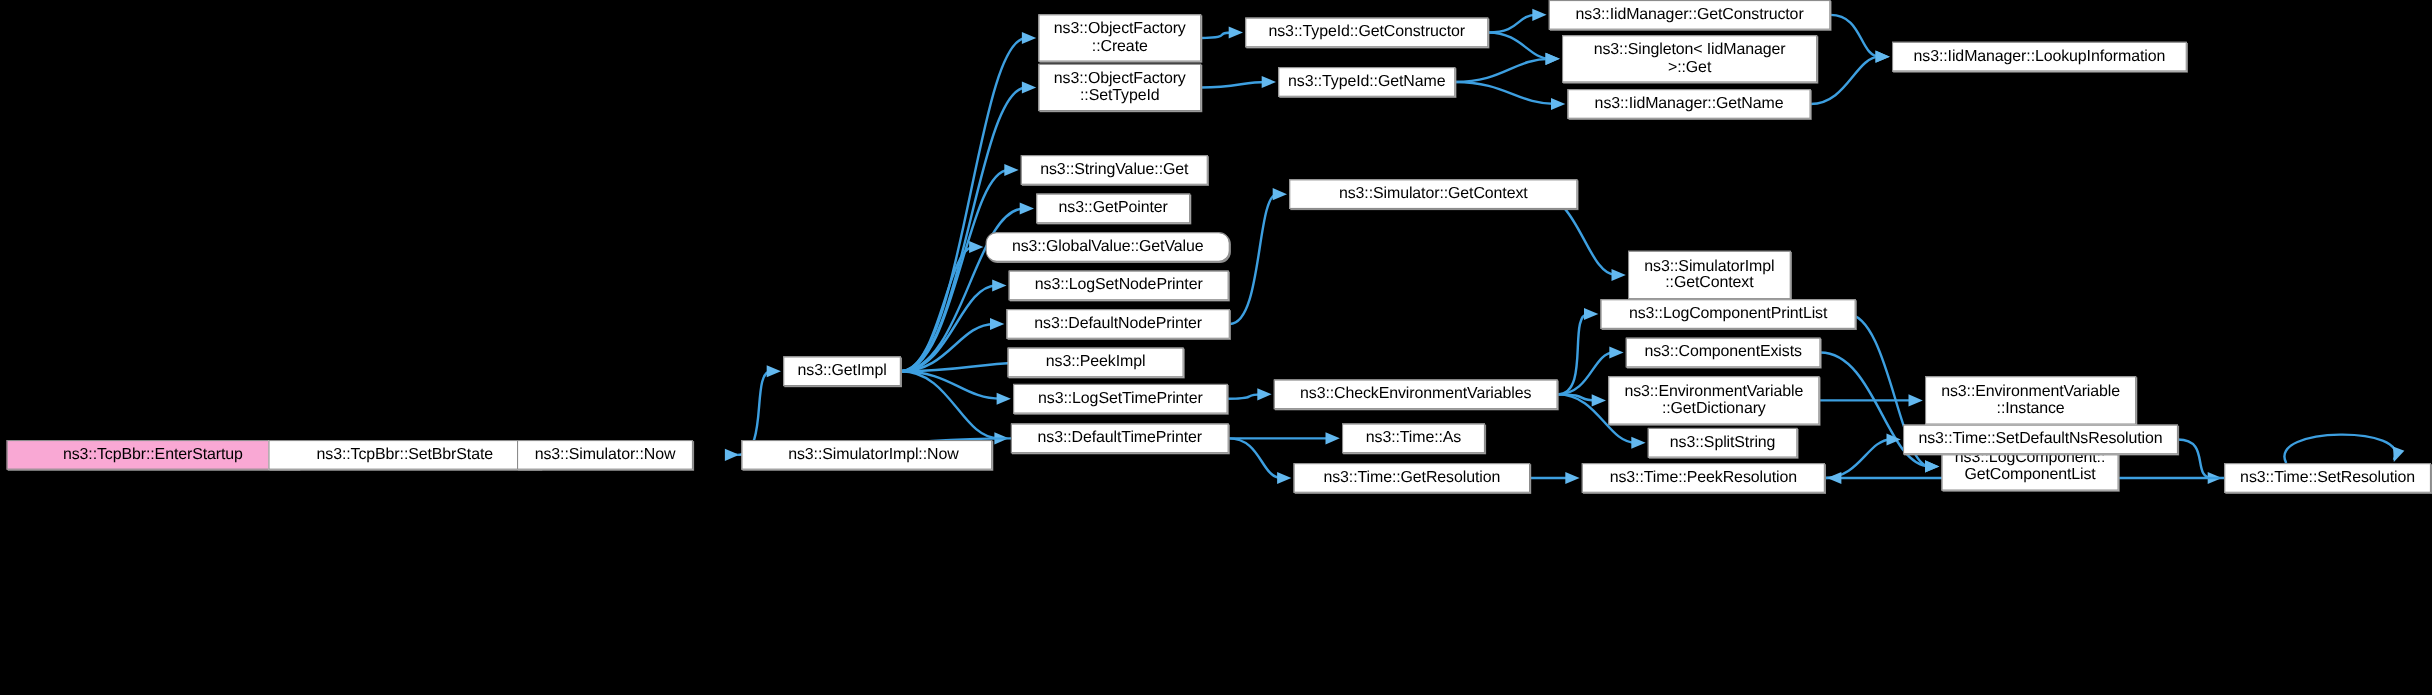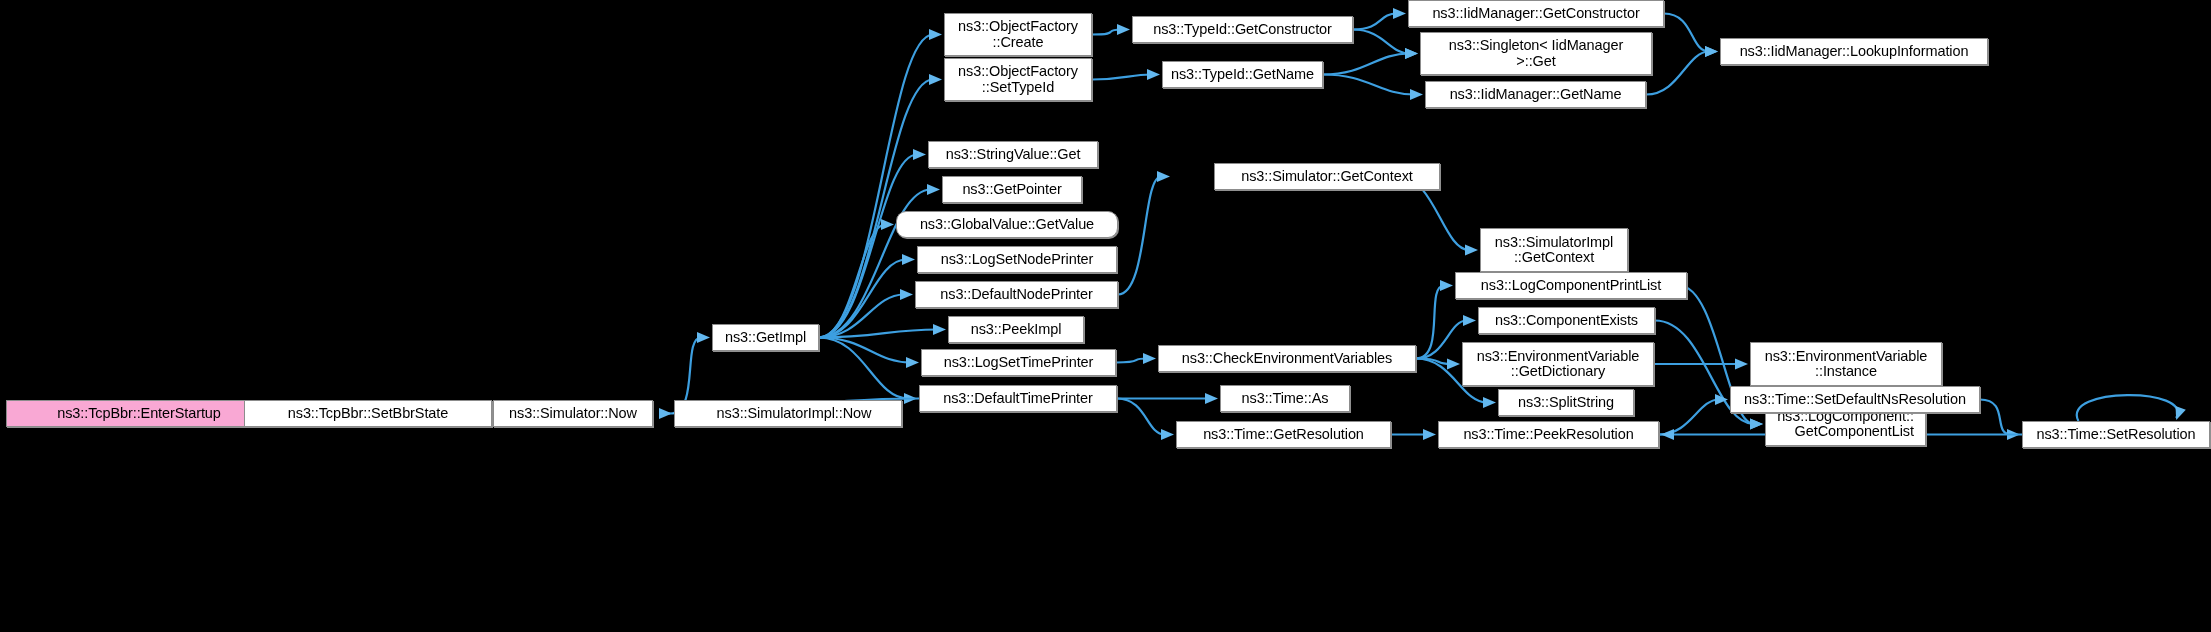--- a/index.html
+++ b/index.html
@@ -113,53 +113,53 @@
       <polygon points="1728.0,399.5 1715.0,394.0 1715.0,405.0" fill="#63b8ef"></polygon>
       <path d="M 1980 399.5 C 2010 399.5, 1992 434.5, 2011 434.5" stroke="#3d9fe0" stroke-width="2.2" fill="none"></path>
       <polygon points="2020.0,434.5 2007.0,429.0 2007.0,440.0" fill="#63b8ef"></polygon>
       <path d="M 2022 434.5 L 1648 434.5" stroke="#3d9fe0" stroke-width="2.2" fill="none"></path>
       <polygon points="1661.0,434.5 1674.0,440.0 1674.0,429.0" fill="#63b8ef"></polygon>
       <path d="M 2078.4 421 C 2060.4 387, 2194.16 387, 2176.16 418" stroke="#3d9fe0" stroke-width="2.2" fill="none"></path>
       <polygon points="2176.2,420.0 2185.8,409.7 2175.5,405.9" fill="#63b8ef"></polygon>
     </svg>
 <div class="node root" style="left: 6px; top: 400px; width: 266px; height: 27px;"><span>ns3::TcpBbr::EnterStartup</span></div>
     <div class="node" style="left: 244px; top: 400px; width: 248px; height: 27px;"><span>ns3::TcpBbr::SetBbrState</span></div>
-    <div class="node" style="left: 493px; top: 400px; width: 160px; height: 27px;"><span>ns3::Simulator::Now</span></div>
+    <div class="node" style="left: 470px; top: 400px; width: 160px; height: 27px;"><span>ns3::Simulator::Now</span></div>
     <div class="node" style="left: 674px; top: 400px; width: 228px; height: 27px; padding-left: 12px;"><span>ns3::SimulatorImpl::Now</span></div>
     <div class="node" style="left: 712px; top: 324px; width: 107px; height: 27px;"><span>ns3::GetImpl</span></div>
     <div class="node" style="left: 944px; top: 13px; width: 148px; height: 43px;"><span>ns3::ObjectFactory
 ::Create</span></div>
     <div class="node" style="left: 944px; top: 58px; width: 148px; height: 43px;"><span>ns3::ObjectFactory
 ::SetTypeId</span></div>
     <div class="node" style="left: 928px; top: 141px; width: 170px; height: 27px;"><span>ns3::StringValue::Get</span></div>
     <div class="node" style="left: 942px; top: 176px; width: 140px; height: 27px;"><span>ns3::GetPointer</span></div>
     <div class="node" style="left: 896px; top: 211px; width: 222px; height: 27px; border-radius: 10px;"><span>ns3::GlobalValue::GetValue</span></div>
     <div class="node" style="left: 917px; top: 246px; width: 200px; height: 27px;"><span>ns3::LogSetNodePrinter</span></div>
     <div class="node" style="left: 915px; top: 281px; width: 203px; height: 27px;"><span>ns3::DefaultNodePrinter</span></div>
-    <div class="node" style="left: 948px; top: 316px; width: 136px; height: 27px;"><span>ns3::PeekImpl</span></div>
+    <div class="node" style="left: 916px; top: 316px; width: 160px; height: 27px;"><span>ns3::PeekImpl</span></div>
     <div class="node" style="left: 921px; top: 349px; width: 195px; height: 27px;"><span>ns3::LogSetTimePrinter</span></div>
     <div class="node" style="left: 919px; top: 385px; width: 198px; height: 27px;"><span>ns3::DefaultTimePrinter</span></div>
     <div class="node" style="left: 1132px; top: 16px; width: 221px; height: 27px;"><span>ns3::TypeId::GetConstructor</span></div>
     <div class="node" style="left: 1162px; top: 61px; width: 161px; height: 27px;"><span>ns3::TypeId::GetName</span></div>
-    <div class="node" style="left: 1172px; top: 163px; width: 226px; height: 27px; margin-left: 42px;"><span>ns3::Simulator::GetContext</span></div>
+    <div class="node" style="left: 1172px; top: 163px; width: 262px; height: 27px;"><span>ns3::Simulator::GetContext</span></div>
     <div class="node" style="left: 1158px; top: 345px; width: 258px; height: 27px;"><span>ns3::CheckEnvironmentVariables</span></div>
     <div class="node" style="left: 1220px; top: 385px; width: 130px; height: 27px;"><span>ns3::Time::As</span></div>
     <div class="node" style="left: 1176px; top: 421px; width: 215px; height: 27px;"><span>ns3::Time::GetResolution</span></div>
     <div class="node" style="left: 1408px; top: 0px; width: 256px; height: 27px;"><span>ns3::IidManager::GetConstructor</span></div>
     <div class="node" style="left: 1420px; top: 32px; width: 232px; height: 43px;"><span>ns3::Singleton&lt; IidManager
 &gt;::Get</span></div>
     <div class="node" style="left: 1425px; top: 81px; width: 221px; height: 27px;"><span>ns3::IidManager::GetName</span></div>
     <div class="node" style="left: 1720px; top: 38px; width: 268px; height: 27px;"><span>ns3::IidManager::LookupInformation</span></div>
     <div class="node" style="left: 1480px; top: 228px; width: 148px; height: 44px;"><span>ns3::SimulatorImpl
 ::GetContext</span></div>
     <div class="node" style="left: 1455px; top: 272px; width: 232px; height: 27px;"><span>ns3::LogComponentPrintList</span></div>
     <div class="node" style="left: 1478px; top: 307px; width: 177px; height: 27px;"><span>ns3::ComponentExists</span></div>
     <div class="node" style="left: 1462px; top: 342px; width: 192px; height: 44px;"><span>ns3::EnvironmentVariable
 ::GetDictionary</span></div>
     <div class="node" style="left: 1498px; top: 389px; width: 136px; height: 27px; text-align: right;"><span>ns3::SplitString</span></div>
     <div class="node" style="left: 1438px; top: 421px; width: 221px; height: 27px;"><span>ns3::Time::PeekResolution</span></div>
-    <div class="node" style="left: 1765px; top: 402px; width: 161px; height: 44px; text-align: right;"><span>ns3::LogComponent::
+    <div class="node" style="left: 1765px; top: 402px; width: 161px; height: 44px;"><span>ns3::LogComponent::
 GetComponentList</span></div>
     <div class="node" style="left: 1750px; top: 342px; width: 192px; height: 44px;"><span>ns3::EnvironmentVariable
 ::Instance</span></div>
     <div class="node" style="left: 1730px; top: 386px; width: 250px; height: 27px;"><span>ns3::Time::SetDefaultNsResolution</span></div>
     <div class="node" style="left: 2022px; top: 421px; width: 188px; height: 27px;"><span>ns3::Time::SetResolution</span></div>
   </div>
 
 </body></html>

